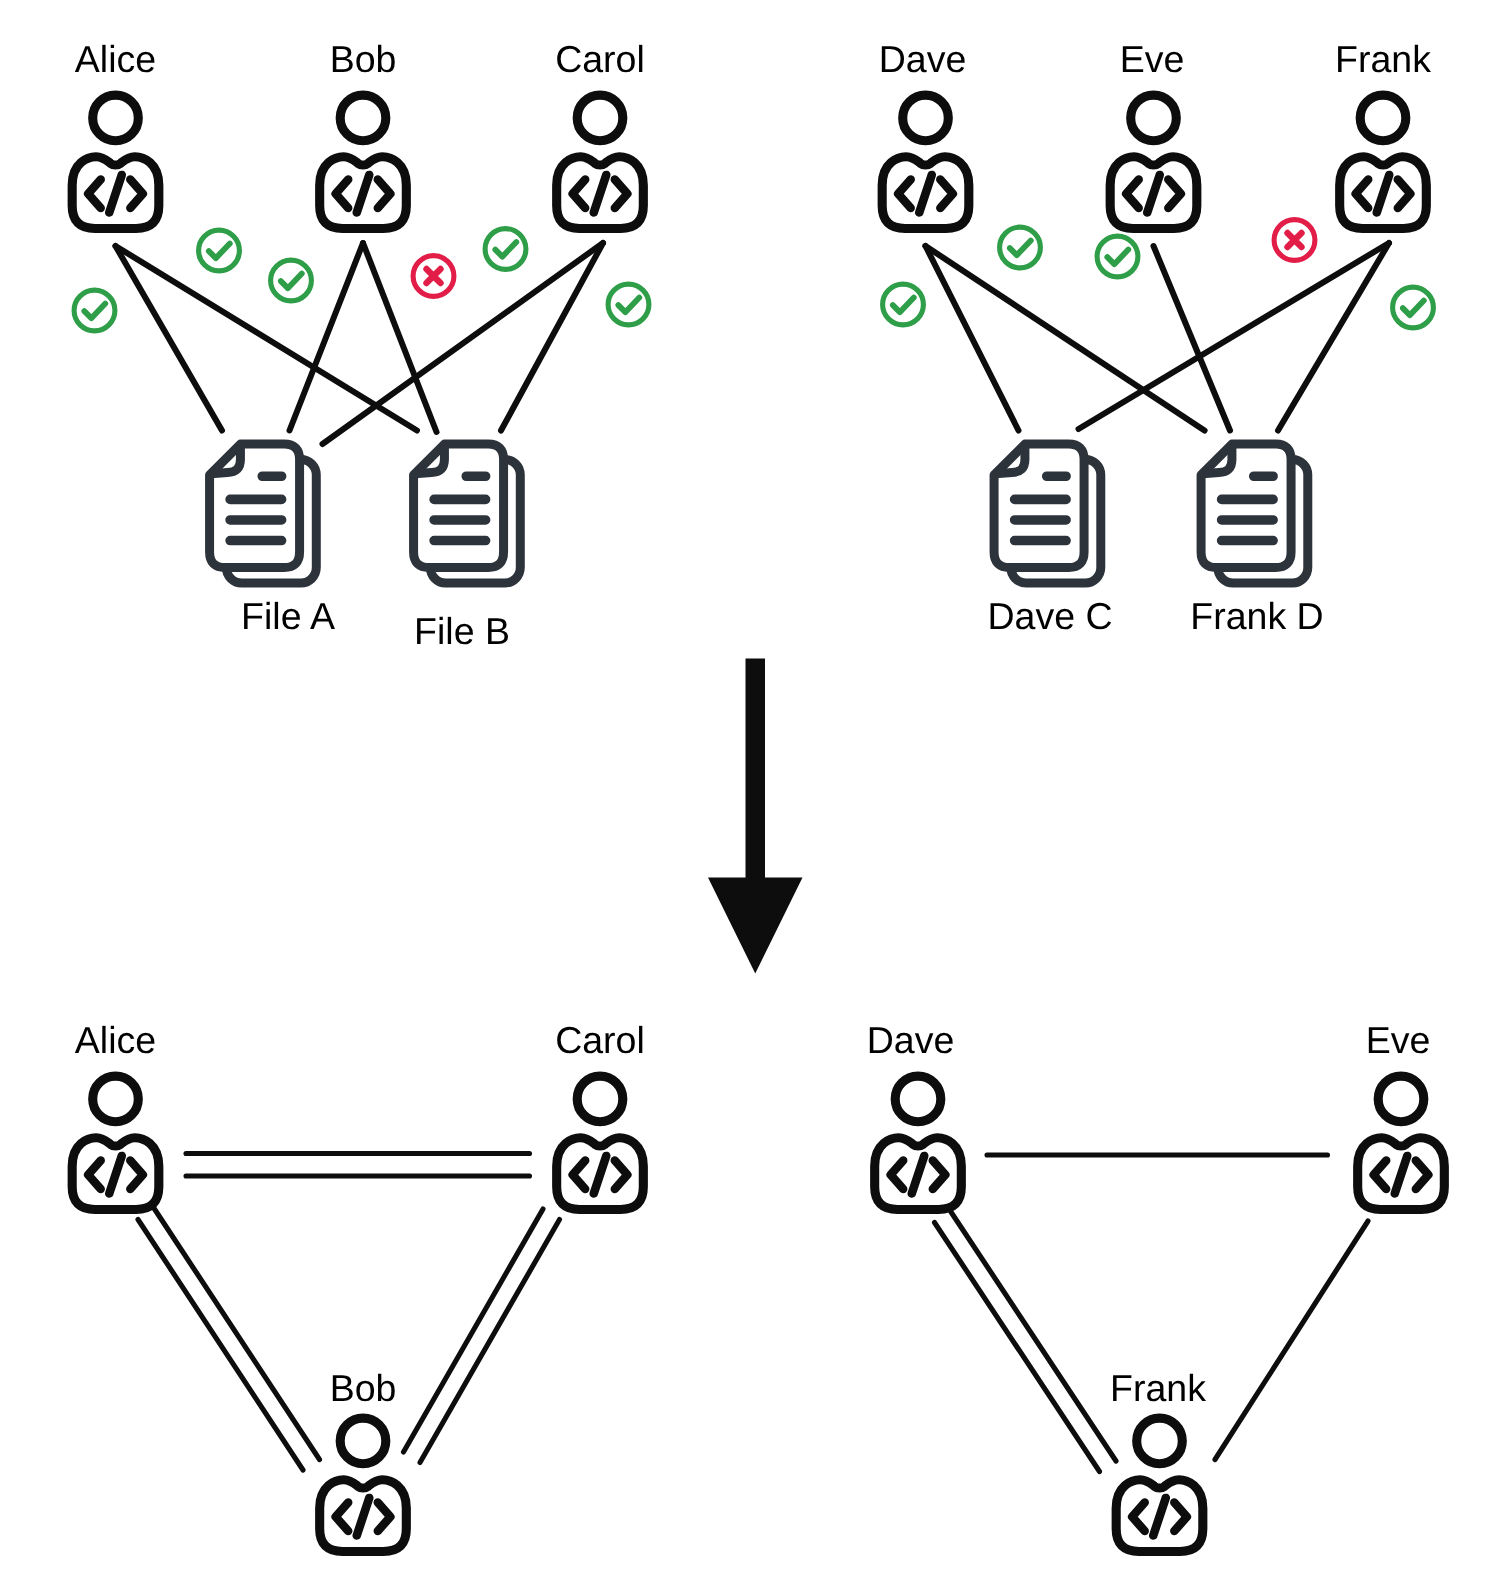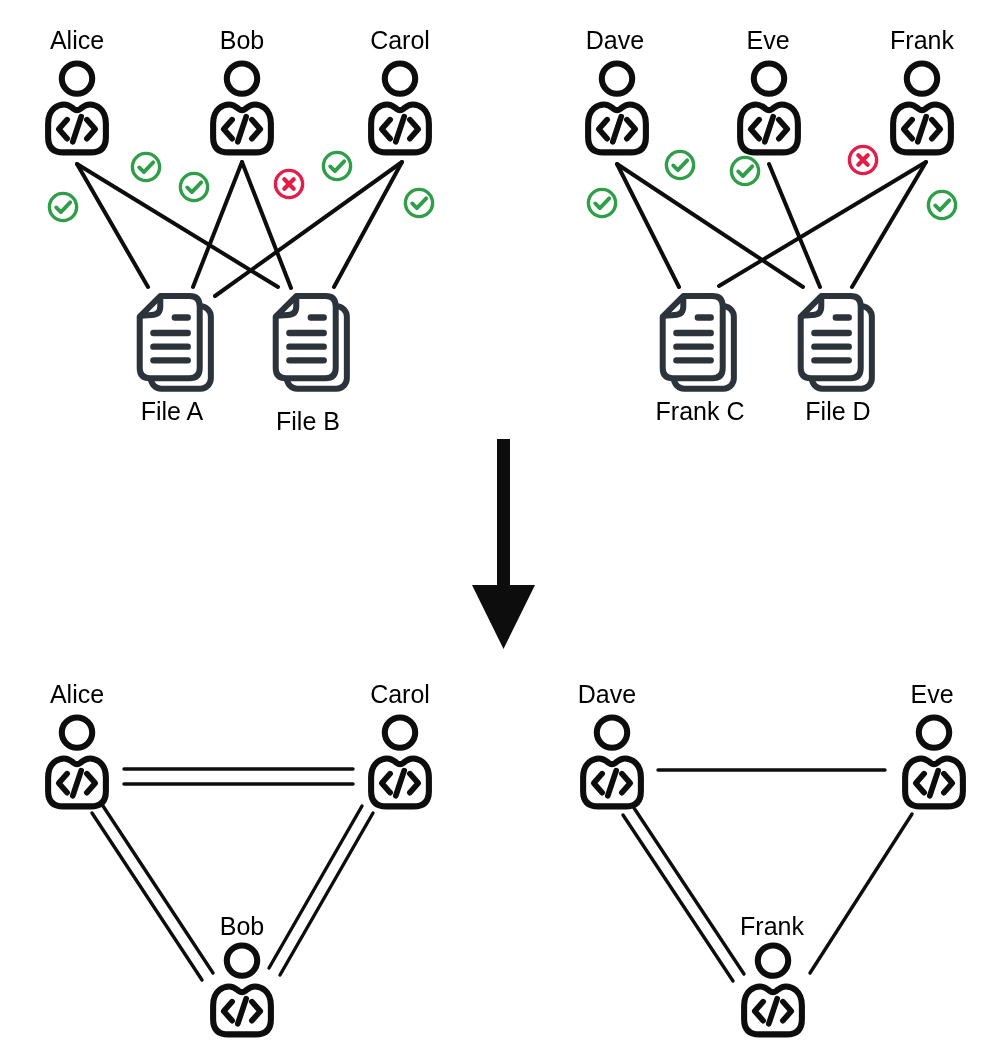--- a/index.html
+++ b/index.html
@@ -122,21 +122,21 @@
   <div class="node" style="left:126px;top:289px">
       <svg class="file-svg">
         <use href="#file-icon"></use>
       </svg>
     </div>
   <div class="node" style="left:262px;top:289px">
       <svg class="file-svg">
         <use href="#file-icon"></use>
       </svg>
     </div>
-  <div class="lbl" style="left:172px;top:398px">File A</div>
+  <div class="lbl" style="left:192px;top:398px">File A</div>
   <div class="lbl" style="left:308px;top:408px">File B</div>
 
   <div class="marker" style="left:46px;top:190px">
       <svg>
         <use href="#check-icon"></use>
       </svg>
     </div>
   <div class="marker" style="left:129px;top:150px">
       <svg>
         <use href="#check-icon"></use>
@@ -185,22 +185,22 @@
   <div class="node" style="left:649px;top:289px">
       <svg class="file-svg">
         <use href="#file-icon"></use>
       </svg>
     </div>
   <div class="node" style="left:787px;top:289px">
       <svg class="file-svg">
         <use href="#file-icon"></use>
       </svg>
     </div>
-  <div class="lbl" style="left:700px;top:398px">Frank C</div>
-  <div class="lbl" style="left:838px;top:398px">File D</div>
+  <div class="lbl" style="left:700px;top:398px">Dave C</div>
+  <div class="lbl" style="left:838px;top:398px">Frank D</div>
 
   <div class="marker" style="left:585px;top:186px">
       <svg>
         <use href="#check-icon"></use>
       </svg>
     </div>
   <div class="marker" style="left:663px;top:148px">
       <svg>
         <use href="#check-icon"></use>
       </svg>

